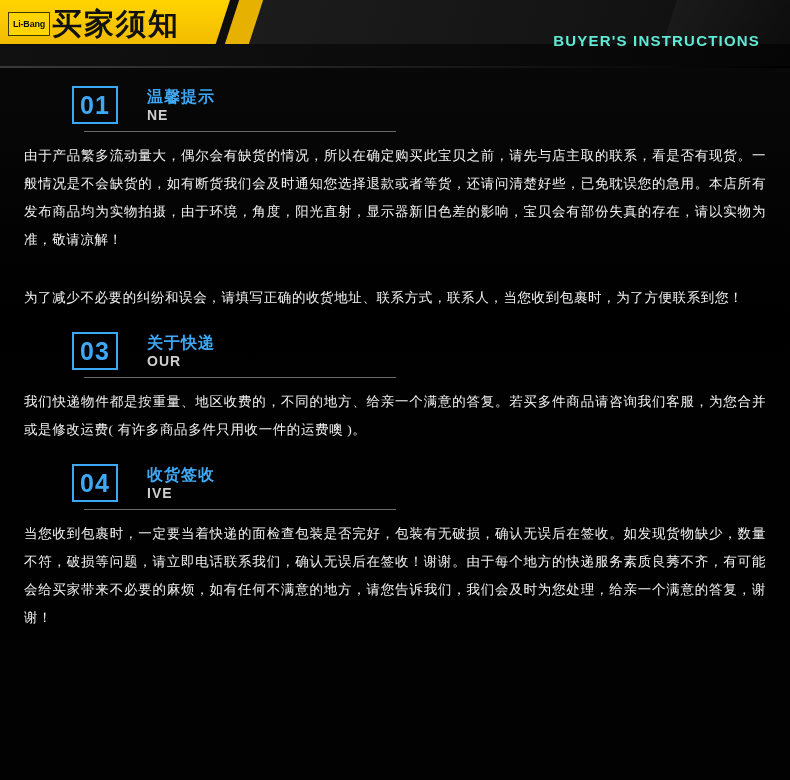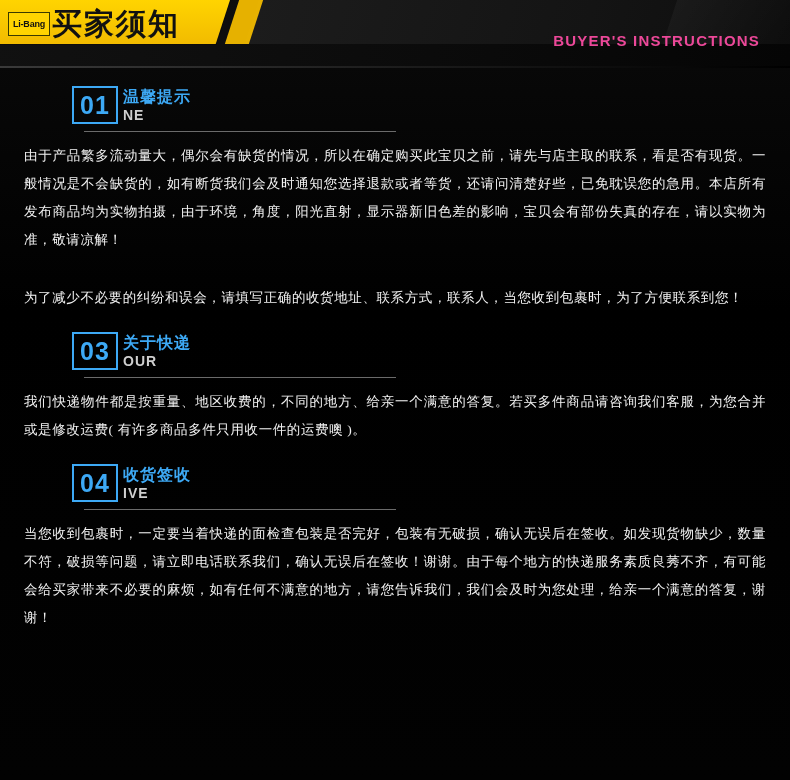--- a/index.html
+++ b/index.html
@@ -102,21 +102,21 @@
     letter-spacing: 2px;
     line-height: 40px;
     font-family: "DejaVu Sans", "Liberation Sans", sans-serif;
   }
   .title-en {
     position: absolute;
     right: 30px;
     top: 32px;
     font-size: 15px;
     font-weight: bold;
-    color: #ec4899;
+    color: #5eead4;
     letter-spacing: 1.2px;
   }
   .header-underline {
     position: absolute;
     left: 0;
     top: 66px;
     width: 790px;
     height: 2px;
     background: linear-gradient(90deg, #3a3a3a 0%, #111 70%, #000 100%);
   }
@@ -152,21 +152,21 @@
     font-size: 25px;
     font-weight: bold;
     display: flex;
     align-items: center;
     justify-content: center;
     box-sizing: border-box;
     letter-spacing: 1px;
     font-family: "Liberation Sans", sans-serif;
   }
   .head-texts {
-    margin-left: 5px;
+    margin-left: 29px;
     padding-top: 1px;
   }
   .head-cn {
     font-size: 16px;
     font-weight: bold;
     color: #3da9f5;
     letter-spacing: 1px;
     line-height: 20px;
     font-family: "DejaVu Sans", "Liberation Sans", sans-serif;
   }

